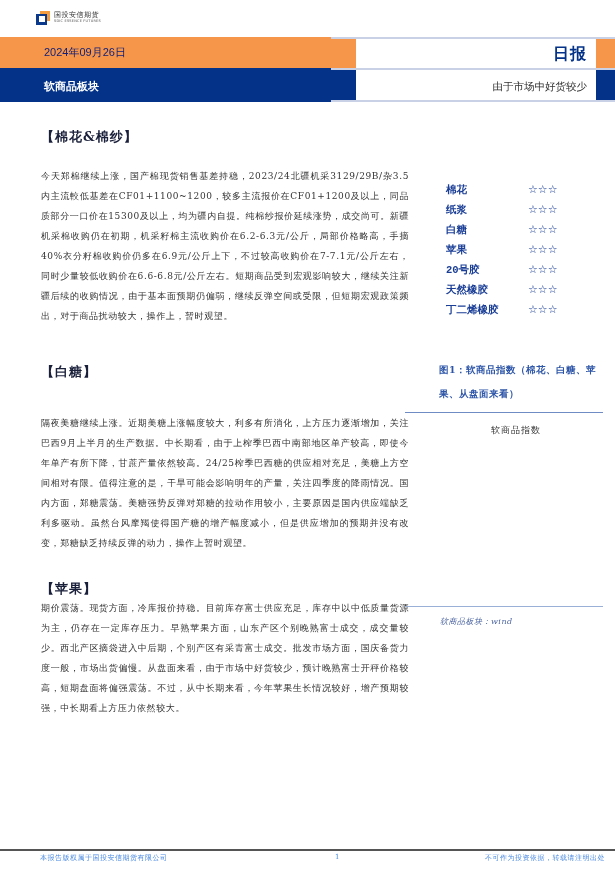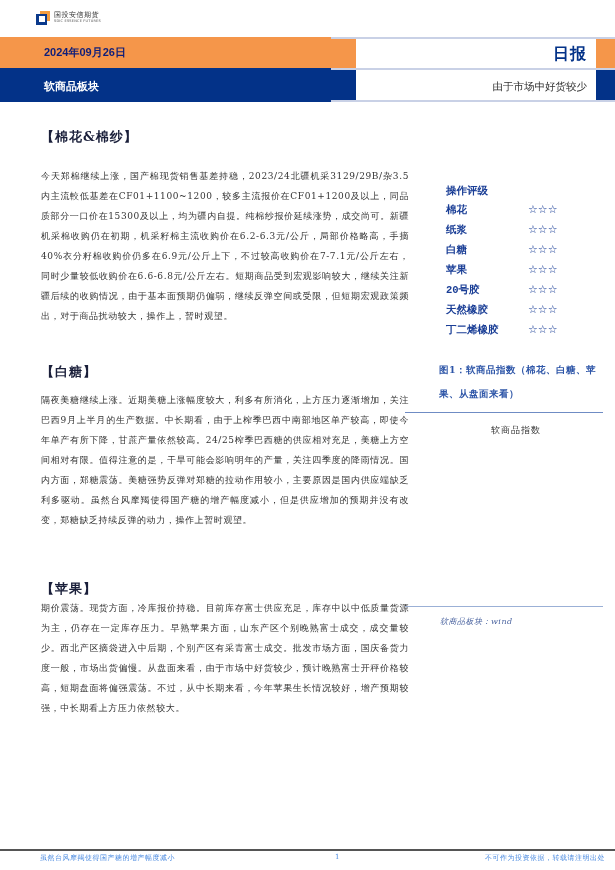--- a/index.html
+++ b/index.html
@@ -15,21 +15,21 @@
     .logo-mark .sq-white { position: absolute; left: 3px; top: 5px; width: 6px; height: 6px; background: #fff; }
     .logo-text { display: flex; flex-direction: column; line-height: 1; }
     .logo-cn { font-size: 7px; color: #333; letter-spacing: 0.5px; }
     .logo-en { font-size: 3.5px; color: #555; margin-top: 1px; letter-spacing: 0.2px; }
 
     
     .bar-orange { left: 0; top: 37px; width: 330px; height: 31px; background: #f5964a; }
     .bar-blue { left: 0; top: 68px; width: 330px; height: 34px; background: #033288; }
     .bar-orange-r { left: 596px; top: 37px; width: 19px; height: 31px; background: #f5964a; }
     .bar-blue-r { left: 596px; top: 68px; width: 19px; height: 34px; background: #033288; }
-    .date-text { left: 18px; top: 45px; font-size: 11px; font-weight: bold; color: #0e1e7a; font-family: "Liberation Sans", sans-serif; }
+    .date-text { left: 18px; top: 45px; font-size: 11px; font-weight: normal; color: #0e1e7a; font-family: "Liberation Sans", sans-serif; }
     .sector-text { left: 18px; top: 79px; font-size: 11px; font-weight: bold; color: #ffffff; font-family: "Liberation Sans", sans-serif; }
     .hline { left: 331px; width: 259px; height: 2px; background: #c9d1e6; }
     .daily-title { right: 28px; top: 44px; font-size: 16px; font-weight: bold; color: #033288; font-family: "Liberation Sans", sans-serif; letter-spacing: 1px; }
     .institute { right: 28px; top: 80px; font-size: 10.5px; color: #333; font-family: "Liberation Sans", sans-serif; }
 
     
     .section-title { left: 15px; font-size: 13px; font-weight: bold; color: #1a1f3a; font-family: "DejaVu Serif", serif; letter-spacing: 1px; }
     .para { left: 15px; width: 368px; font-size: 9px; line-height: 20px; color: #333;
             font-family: "DejaVu Serif", serif; text-align: justify; letter-spacing: 0.6px; }
 
@@ -77,27 +77,26 @@
 <div class="abs hline" style="top:37px"></div>
 <div class="abs hline" style="top:68px"></div>
 <div class="abs hline" style="top:100px"></div>
 <div class="abs daily-title">日报</div>
 <div class="abs institute">由于市场中好货较少</div>
 
 <div class="abs section-title" style="top:128px">【棉花&amp;棉纱】</div>
 <div class="abs para" style="top:166px">今天郑棉继续上涨，国产棉现货销售基差持稳，2023/24北疆机采3129/29B/杂3.5内主流較低基差在CF01+1100~1200，较多主流报价在CF01+1200及以上，同品质部分一口价在15300及以上，均为疆内自提。纯棉纱报价延续涨势，成交尚可。新疆机采棉收购仍在初期，机采籽棉主流收购价在6.2-6.3元/公斤，局部价格略高，手摘40%衣分籽棉收购价仍多在6.9元/公斤上下，不过较高收购价在7-7.1元/公斤左右，同时少量较低收购价在6.6-6.8元/公斤左右。短期商品受到宏观影响较大，继续关注新疆后续的收购情况，由于基本面预期仍偏弱，继续反弹空间或受限，但短期宏观政策频出，对于商品扰动较大，操作上，暂时观望。</div>
 
 <div class="abs section-title" style="top:363px">【白糖】</div>
-<div class="abs para" style="top:390px">隔夜美糖继续上涨。近期美糖上涨幅度较大，利多有所消化，上方压力逐渐增加，关注巴西9月上半月的生产数据。中长期看，由于上榨季巴西中南部地区单产较高，即使今年单产有所下降，甘蔗产量依然较高。24/25榨季巴西糖的供应相对充足，美糖上方空间相对有限。值得注意的是，干旱可能会影响明年的产量，关注四季度的降雨情况。国内方面，郑糖震荡。美糖强势反弹对郑糖的拉动作用较小，主要原因是国内供应端缺乏利多驱动。虽然台风摩羯使得国产糖的增产幅度减小，但是供应增加的预期并没有改变，郑糖缺乏持续反弹的动力，操作上暂时观望。</div>
+<div class="abs para" style="top:413px">隔夜美糖继续上涨。近期美糖上涨幅度较大，利多有所消化，上方压力逐渐增加，关注巴西9月上半月的生产数据。中长期看，由于上榨季巴西中南部地区单产较高，即使今年单产有所下降，甘蔗产量依然较高。24/25榨季巴西糖的供应相对充足，美糖上方空间相对有限。值得注意的是，干旱可能会影响明年的产量，关注四季度的降雨情况。国内方面，郑糖震荡。美糖强势反弹对郑糖的拉动作用较小，主要原因是国内供应端缺乏利多驱动。虽然台风摩羯使得国产糖的增产幅度减小，但是供应增加的预期并没有改变，郑糖缺乏持续反弹的动力，操作上暂时观望。</div>
 
 <div class="abs section-title" style="top:580px">【苹果】</div>
 <div class="abs para" style="top:598px">期价震荡。现货方面，冷库报价持稳。目前库存富士供应充足，库存中以中低质量货源为主，仍存在一定库存压力。早熟苹果方面，山东产区个别晚熟富士成交，成交量较少。西北产区摘袋进入中后期，个别产区有采青富士成交。批发市场方面，国庆备货力度一般，市场出货偏慢。从盘面来看，由于市场中好货较少，预计晚熟富士开秤价格较高，短期盘面将偏强震荡。不过，从中长期来看，今年苹果生长情况较好，增产预期较强，中长期看上方压力依然较大。</div>
 
 <div class="abs rating-box">
-  <div class="rating-head">操作评级</div>
   <div class="rating-row">
     <span class="rating-name">棉花</span>
     <span class="rating-stars">☆☆☆</span>
   </div>
   <div class="rating-row">
     <span class="rating-name">纸浆</span>
     <span class="rating-stars">☆☆☆</span>
   </div>
   <div class="rating-row">
     <span class="rating-name">白糖</span>
@@ -121,15 +120,15 @@
   </div>
 </div>
 
 <div class="abs fig-caption">图1：软商品指数（棉花、白糖、苹果、从盘面来看）</div>
 <div class="abs fig-line-top"></div>
 <div class="abs fig-failed">软商品指数</div>
 <div class="abs fig-line-bot"></div>
 <div class="abs fig-source">软商品板块：wind</div>
 
 <div class="abs footer-line"></div>
-<div class="abs footer-left">虽然台风摩羯使得国产糖的增产幅度减小</div>
+<div class="abs footer-left">本报告版权属于国投安信期货有限公司</div>
 <div class="abs footer-page">1</div>
 <div class="abs footer-right">不可作为投资依据，转载请注明出处</div>
 
 </body></html>

